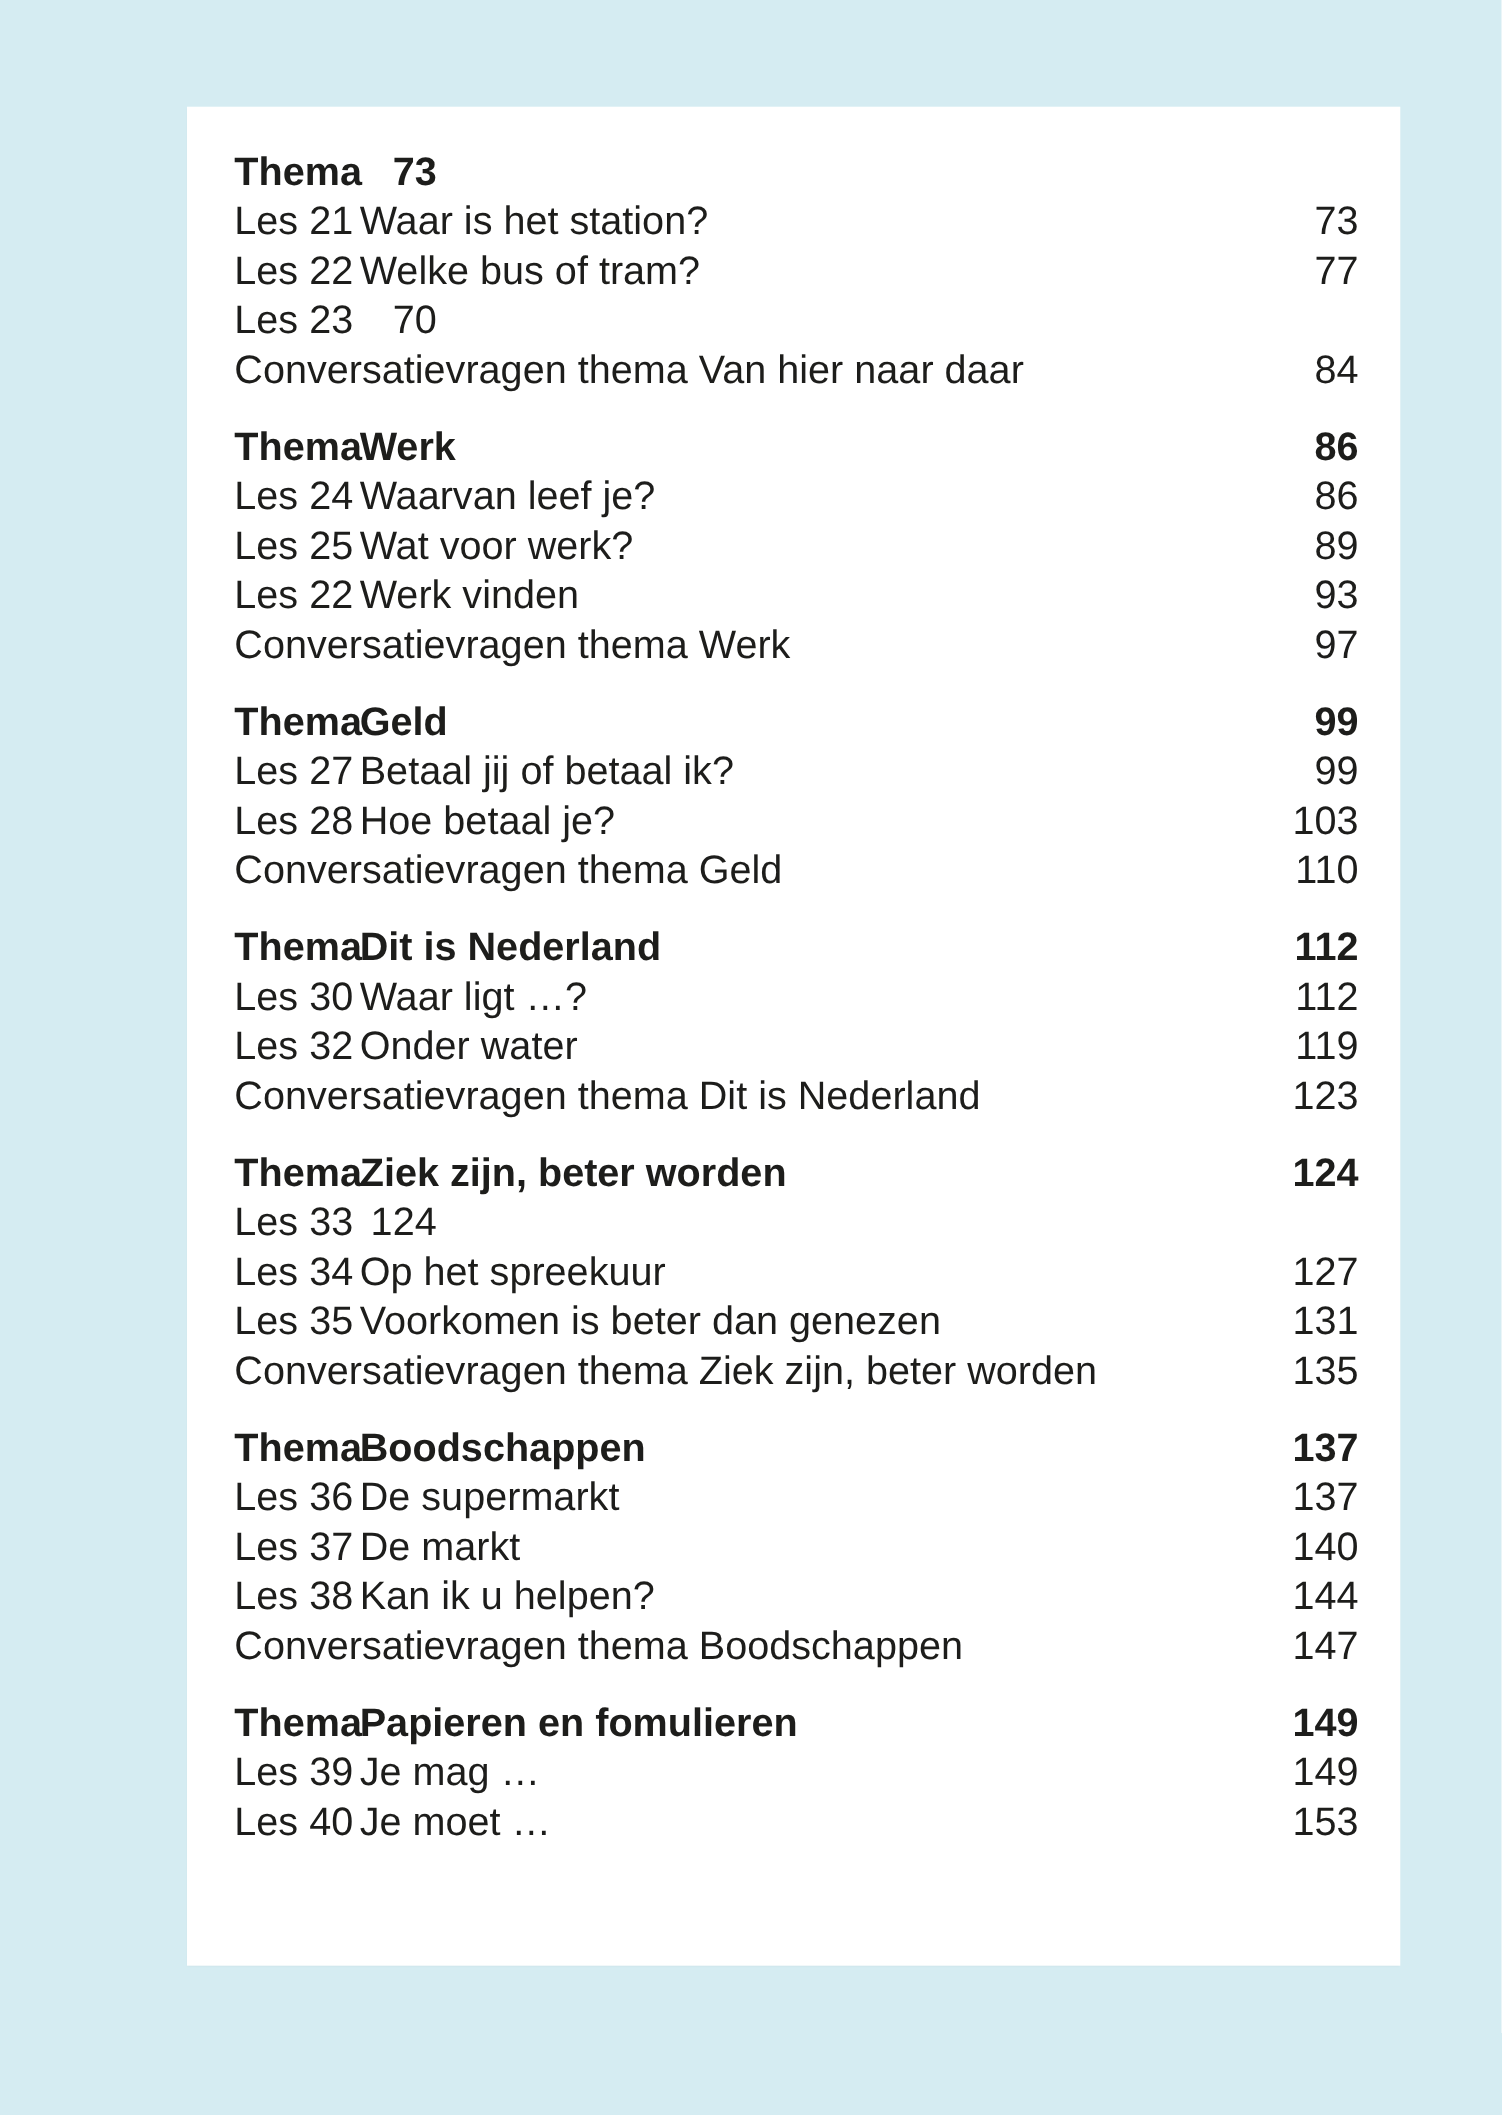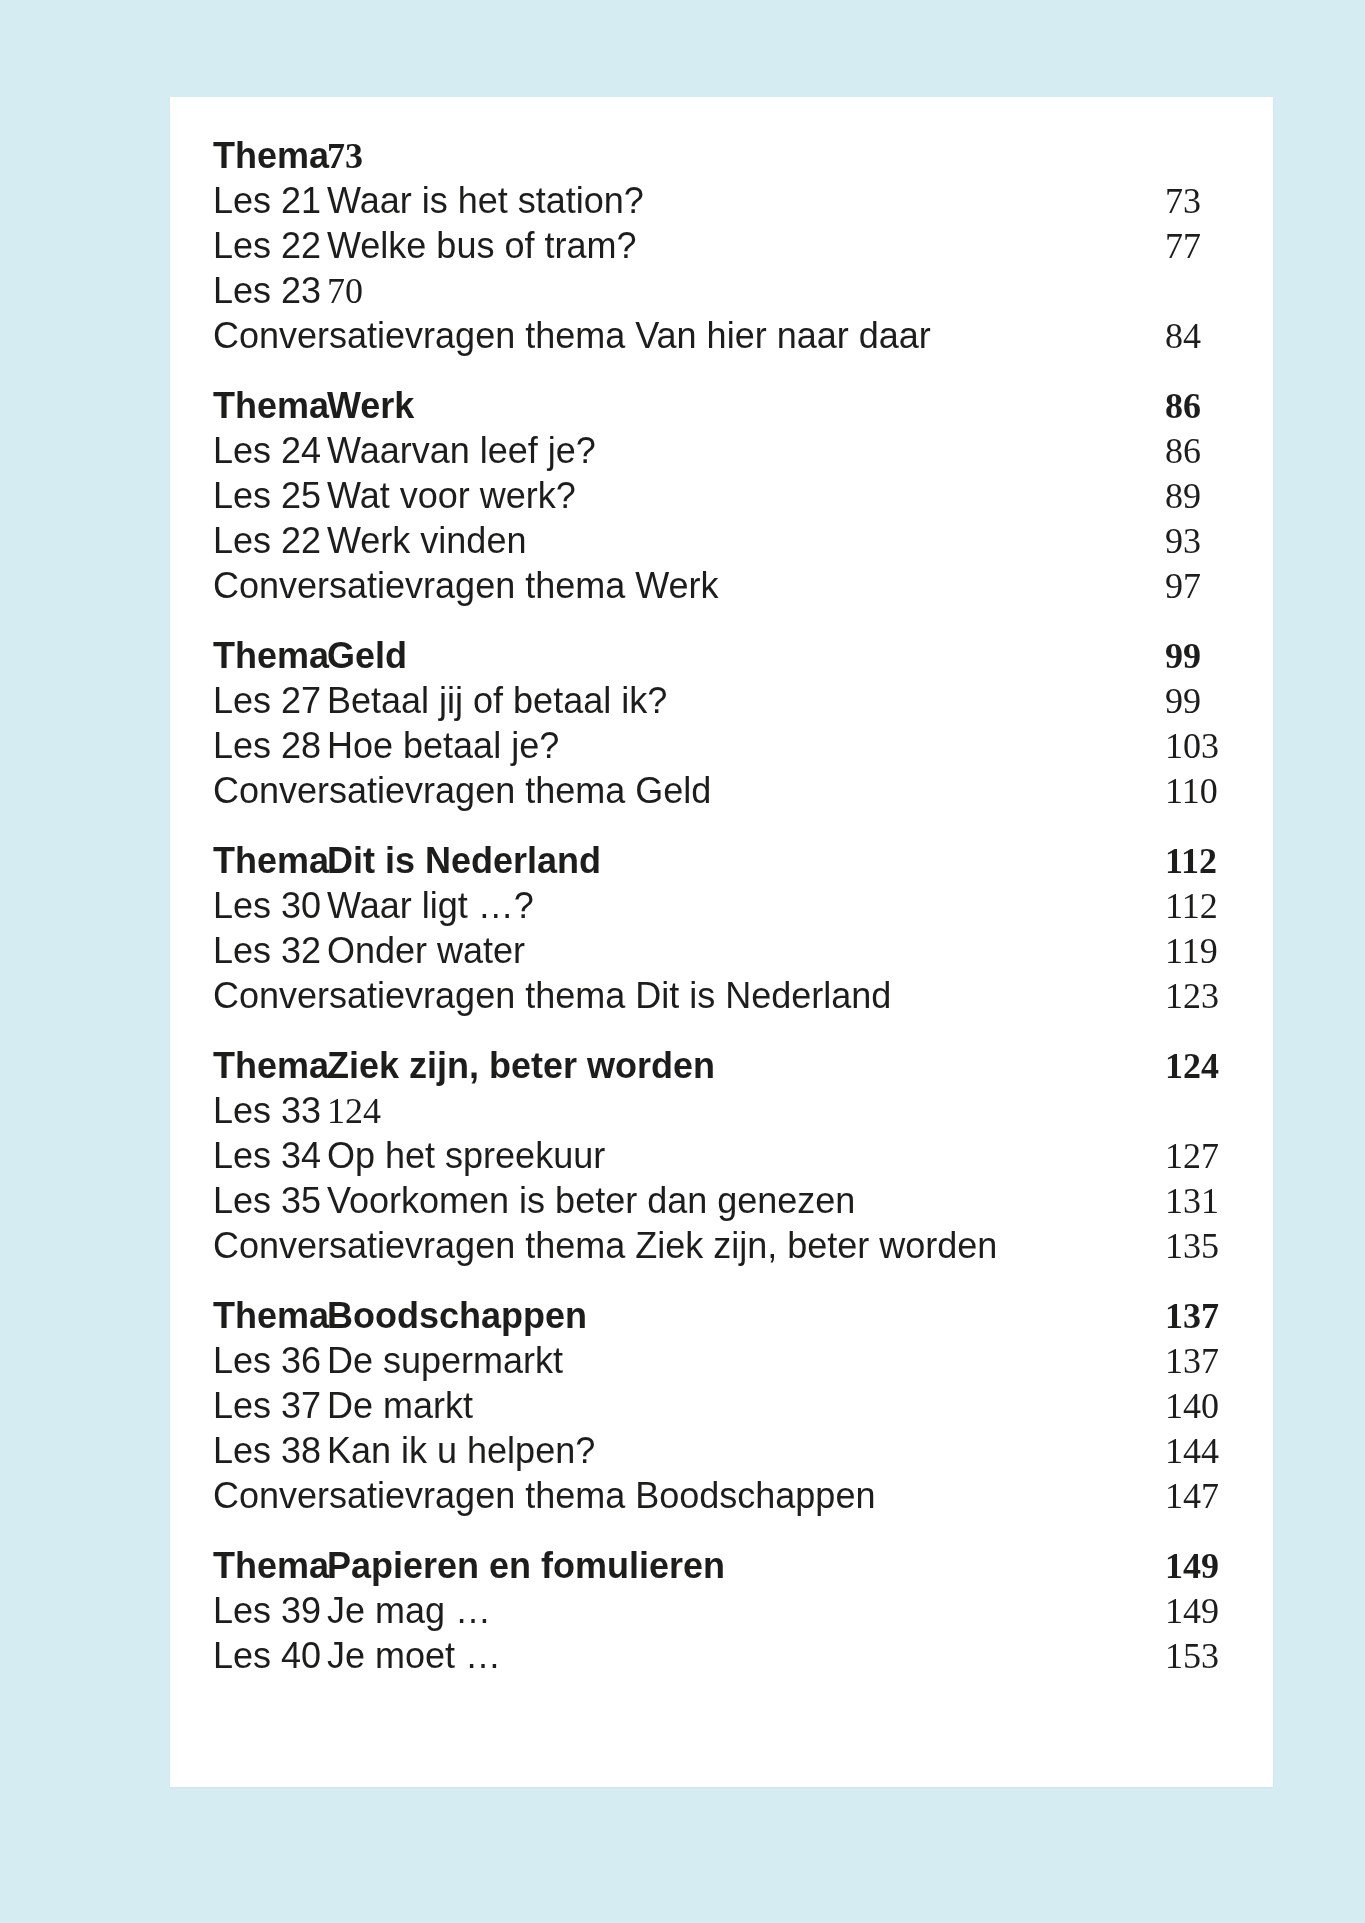--- a/index.html
+++ b/index.html
@@ -37,21 +37,21 @@
     flex: none;
     width: 114px;
   }
   .row .title {
     flex: 1 1 auto;
     overflow: hidden;
   }
   .row .page {
     flex: none;
     min-width: 70px;
-    font-family: Liberation Serif, serif;
+    text-align: right;
   }
   .row.thema { font-weight: 700; }
   .row.conv .title {  }
 </style>
 </head>
 <body>
 
 <div class="paper">
   <div class="toc">
 

